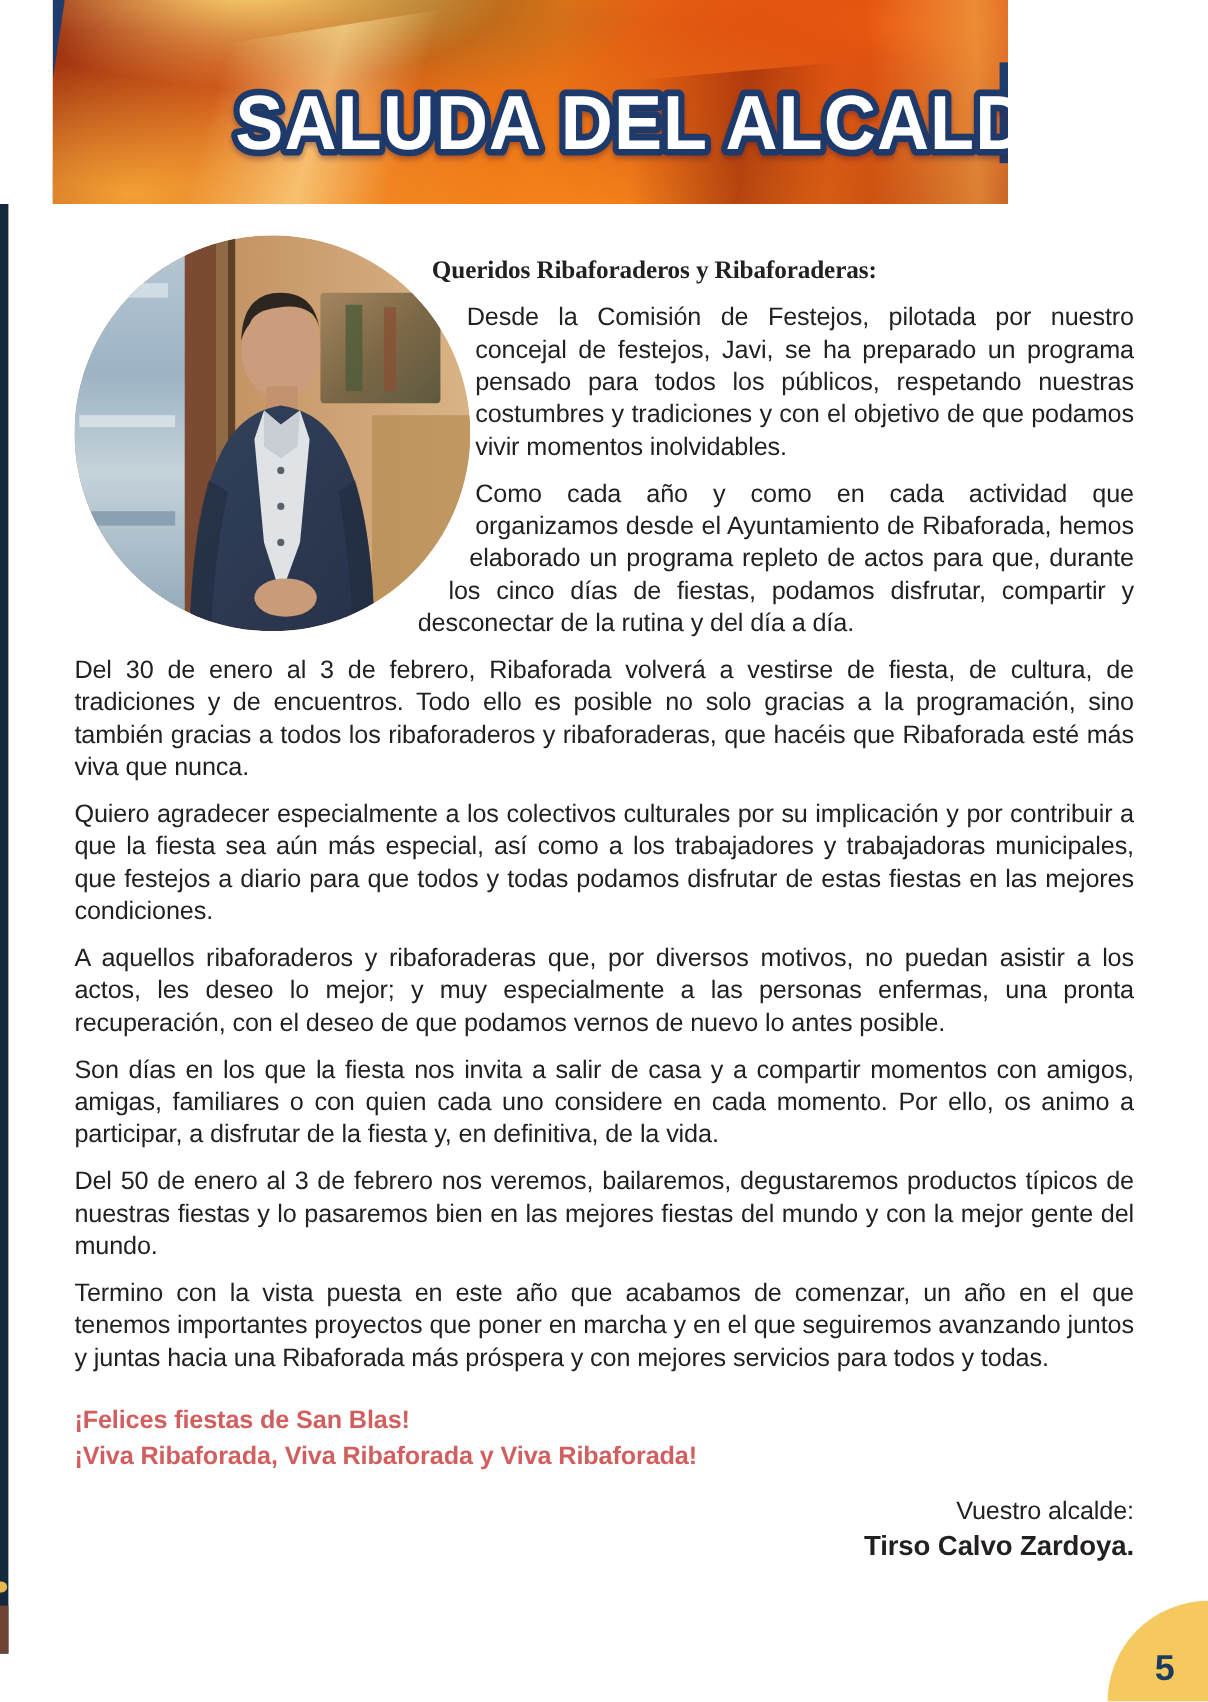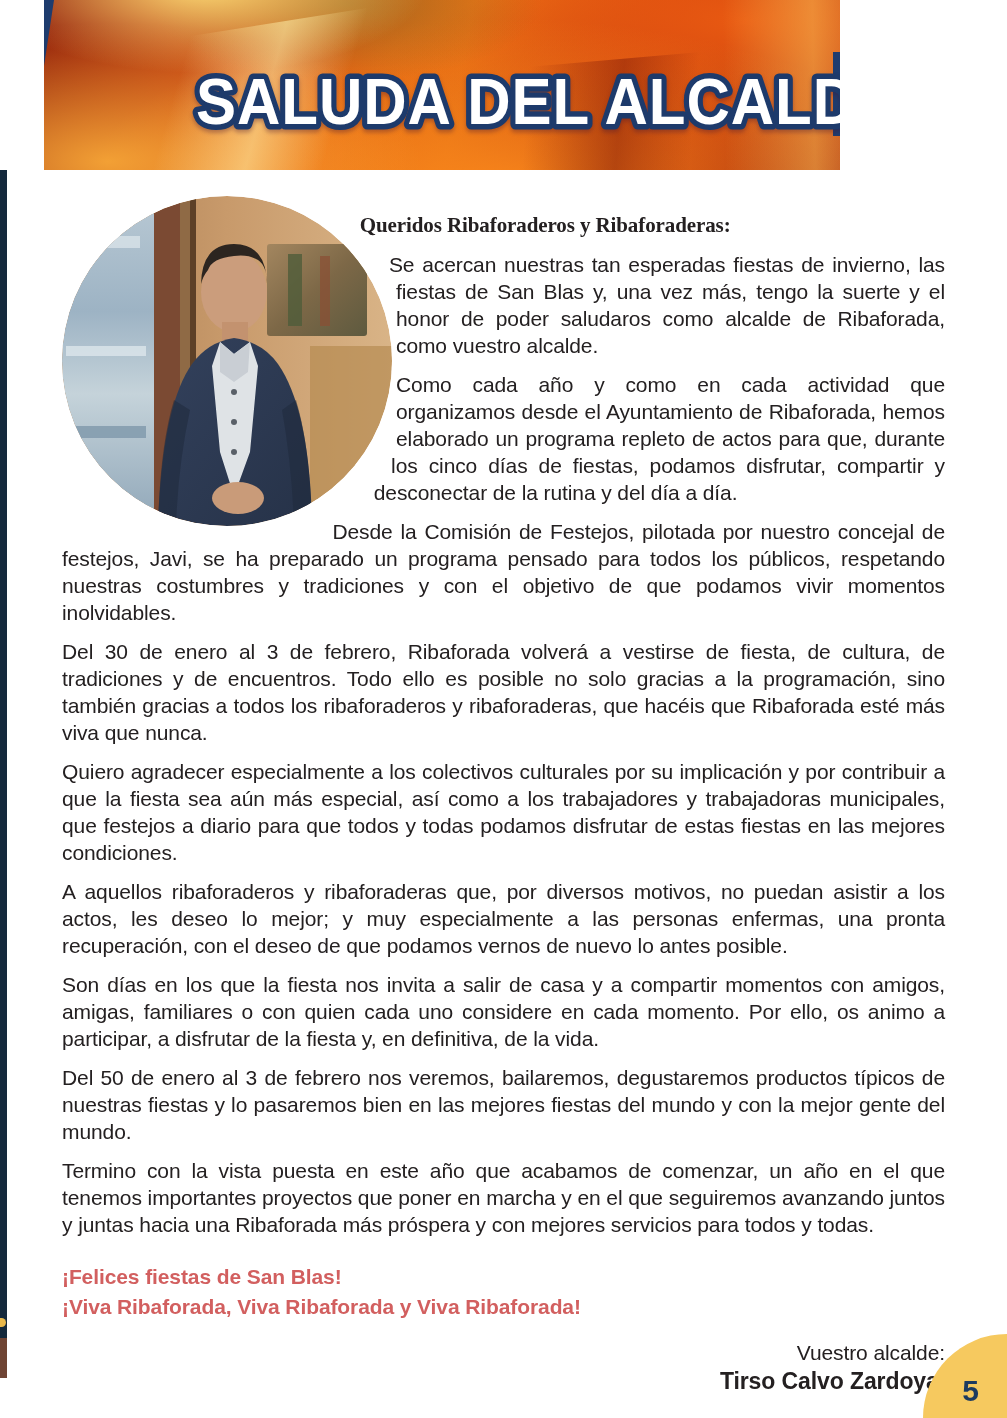--- a/index.html
+++ b/index.html
@@ -205,23 +205,22 @@
           <circle cx="172" cy="256" r="3" fill="#5a6068"></circle>
           <ellipse cx="176" cy="302" rx="26" ry="16" fill="#c99b79"></ellipse>
           <path d="M96 330 Q98 250 112 204 L128 214 Q116 270 114 330 Z" fill="#1f2a3d" opacity="0.55"></path>
           <path d="M250 330 Q248 250 234 204 L220 214 Q230 270 232 330 Z" fill="#1f2a3d" opacity="0.55"></path>
         </g>
       </svg>
     </div>
 
     <p class="salutation">Queridos Ribaforaderos y Ribaforaderas:</p>
 
-    <p class="body-par">Se acercan nuestras tan esperadas fiestas de invierno, las fiestas de San Blas y, una vez más, tengo la suerte y el honor de poder saludaros como alcalde de Ribaforada, como vuestro alcalde.</p>
+    <p class="body-par">Desde la Comisión de Festejos, pilotada por nuestro concejal de festejos, Javi, se ha preparado un programa pensado para todos los públicos, respetando nuestras costumbres y tradiciones y con el objetivo de que podamos vivir momentos inolvidables.</p>
     <p class="body-par">Como cada año y como en cada actividad que organizamos desde el Ayuntamiento de Ribaforada, hemos elaborado un programa repleto de actos para que, durante los cinco días de fiestas, podamos disfrutar, compartir y desconectar de la rutina y del día a día.</p>
-    <p class="body-par">Desde la Comisión de Festejos, pilotada por nuestro concejal de festejos, Javi, se ha preparado un programa pensado para todos los públicos, respetando nuestras costumbres y tradiciones y con el objetivo de que podamos vivir momentos inolvidables.</p>
     <p class="body-par">Del 30 de enero al 3 de febrero, Ribaforada volverá a vestirse de fiesta, de cultura, de tradiciones y de encuentros. Todo ello es posible no solo gracias a la programación, sino también gracias a todos los ribaforaderos y ribaforaderas, que hacéis que Ribaforada esté más viva que nunca.</p>
     <p class="body-par">Quiero agradecer especialmente a los colectivos culturales por su implicación y por contribuir a que la fiesta sea aún más especial, así como a los trabajadores y trabajadoras municipales, que festejos a diario para que todos y todas podamos disfrutar de estas fiestas en las mejores condiciones.</p>
     <p class="body-par">A aquellos ribaforaderos y ribaforaderas que, por diversos motivos, no puedan asistir a los actos, les deseo lo mejor; y muy especialmente a las personas enfermas, una pronta recuperación, con el deseo de que podamos vernos de nuevo lo antes posible.</p>
     <p class="body-par">Son días en los que la fiesta nos invita a salir de casa y a compartir momentos con amigos, amigas, familiares o con quien cada uno considere en cada momento. Por ello, os animo a participar, a disfrutar de la fiesta y, en definitiva, de la vida.</p>
     <p class="body-par">Del 50 de enero al 3 de febrero nos veremos, bailaremos, degustaremos productos típicos de nuestras fiestas y lo pasaremos bien en las mejores fiestas del mundo y con la mejor gente del mundo.</p>
     <p class="body-par">Termino con la vista puesta en este año que acabamos de comenzar, un año en el que tenemos importantes proyectos que poner en marcha y en el que seguiremos avanzando juntos y juntas hacia una Ribaforada más próspera y con mejores servicios para todos y todas.</p>
 
     <div class="slogans">
       <p>¡Felices fiestas de San Blas!</p>
       <p>¡Viva Ribaforada, Viva Ribaforada y Viva Ribaforada!</p>

